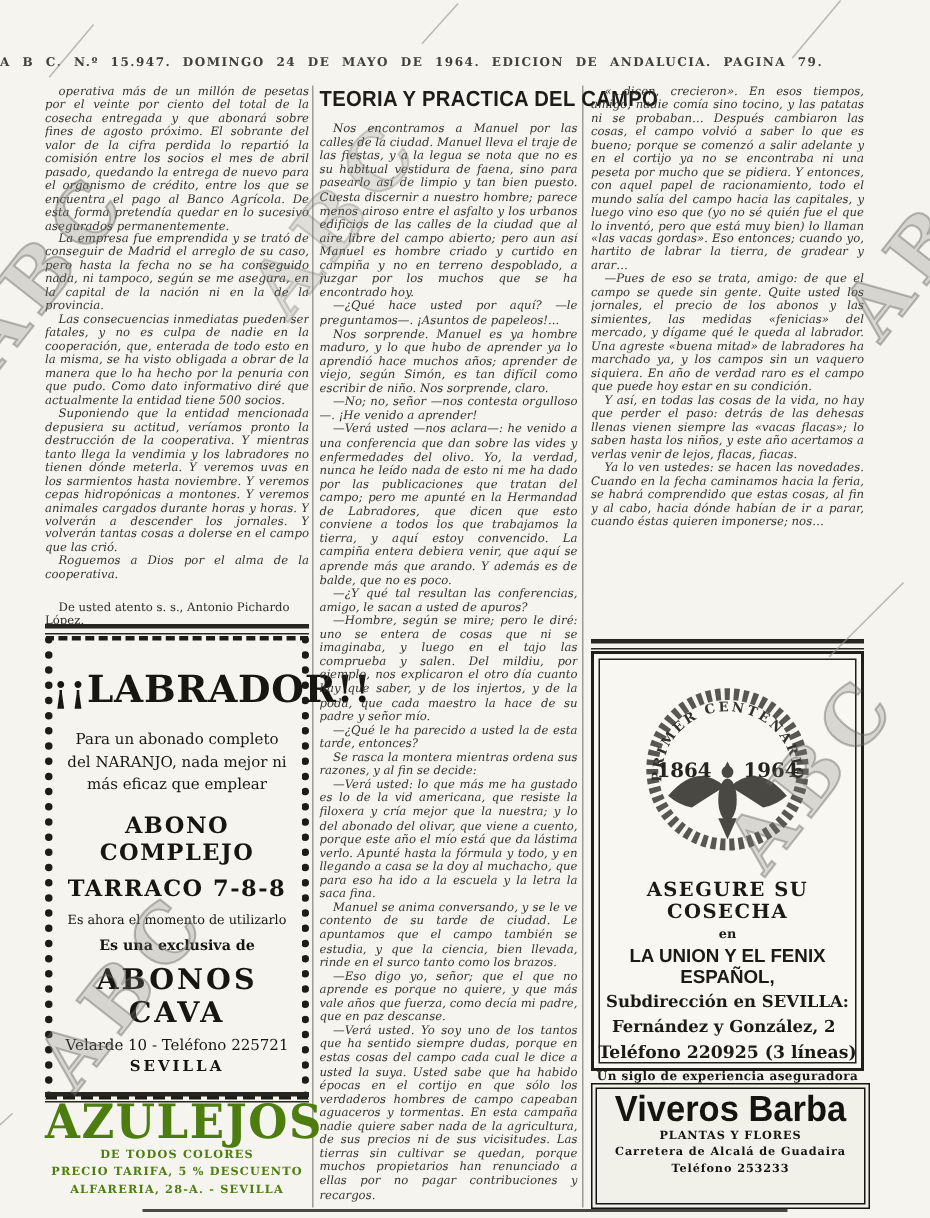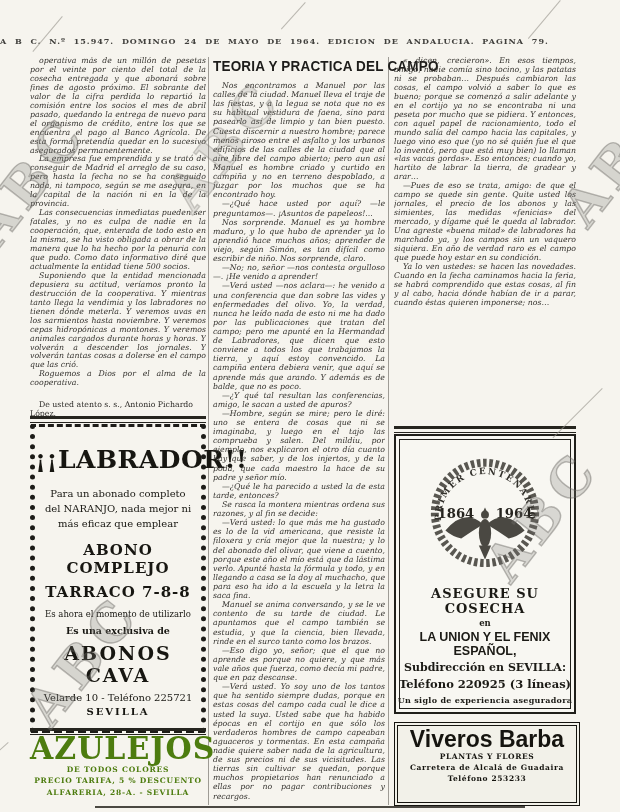--- a/index.html
+++ b/index.html
@@ -144,20 +144,21 @@
     <p class="para">Se rasca la montera mientras ordena sus razones, y al fin se decide:</p>
     <p class="para">—Verá usted: lo que más me ha gustado es lo de la vid americana, que resiste la filoxera y cría mejor que la nuestra; y lo del abonado del olivar, que viene a cuento, porque este año el mío está que da lástima verlo. Apunté hasta la fórmula y todo, y en llegando a casa se la doy al muchacho, que para eso ha ido a la escuela y la letra la saca fina.</p>
     <p class="para">Manuel se anima conversando, y se le ve contento de su tarde de ciudad. Le apuntamos que el campo también se estudia, y que la ciencia, bien llevada, rinde en el surco tanto como los brazos.</p>
     <p class="para">—Eso digo yo, señor; que el que no aprende es porque no quiere, y que más vale años que fuerza, como decía mi padre, que en paz descanse.</p>
     <p class="para">—Verá usted. Yo soy uno de los tantos que ha sentido siempre dudas, porque en estas cosas del campo cada cual le dice a usted la suya. Usted sabe que ha habido épocas en el cortijo en que sólo los verdaderos hombres de campo capeaban aguaceros y tormentas. En esta campaña nadie quiere saber nada de la agricultura, de sus precios ni de sus vicisitudes. Las tierras sin cultivar se quedan, porque muchos propietarios han renunciado a ellas por no pagar contribuciones y recargos.</p>
   </div>
 
 <div class="newstext right-text">
     <p class="para">«…dicen, crecieron». En esos tiempos, amigo, nadie comía sino tocino, y las patatas ni se probaban… Después cambiaron las cosas, el campo volvió a saber lo que es bueno; porque se comenzó a salir adelante y en el cortijo ya no se encontraba ni una peseta por mucho que se pidiera. Y entonces, con aquel papel de racionamiento, todo el mundo salía del campo hacia las capitales, y luego vino eso que (yo no sé quién fue el que lo inventó, pero que está muy bien) lo llaman «las vacas gordas». Eso entonces; cuando yo, hartito de labrar la tierra, de gradear y arar…</p>
     <p class="para">—Pues de eso se trata, amigo: de que el campo se quede sin gente. Quite usted los jornales, el precio de los abonos y las simientes, las medidas «fenicias» del mercado, y dígame qué le queda al labrador. Una agreste «buena mitad» de labradores ha marchado ya, y los campos sin un vaquero siquiera. En año de verdad raro es el campo que puede hoy estar en su condición.</p>
+    <p class="para">Y así, en todas las cosas de la vida, no hay que perder el paso: detrás de las dehesas llenas vienen siempre las «vacas flacas»; lo saben hasta los niños, y este año acertamos a verlas venir de lejos, flacas, fiacas.</p>
     <p class="para">Ya lo ven ustedes: se hacen las novedades. Cuando en la fecha caminamos hacia la feria, se habrá comprendido que estas cosas, al fin y al cabo, hacia dónde habían de ir a parar, cuando éstas quieren imponerse; nos…</p>
   </div>
 
 <div class="rule-double rd3"></div>
 
 <div class="ad-fenix">
   <svg class="emblem" width="132" height="132" viewBox="0 0 150 150">
     <circle cx="75" cy="76" r="57" fill="none" stroke="#3d3b35" stroke-width="9" stroke-dasharray="4 3" opacity="0.85"></circle>
     <defs>
         <path id="arcTop" d="M 25 82 A 50 50 0 0 1 125 82"></path>
@@ -173,20 +174,21 @@
       <ellipse cx="75" cy="99" rx="7" ry="16"></ellipse>
       <circle cx="75" cy="78" r="4.5"></circle>
       <path d="M75 70 L78.5 77 L71.5 77 Z"></path>
       <path d="M68 113 L75 129 L82 113 Z"></path>
     </g>
   </svg>
   <div class="l1">ASEGURE SU COSECHA</div>
   <div class="l2">en</div>
   <div class="l3">LA UNION Y EL FENIX ESPAÑOL,</div>
   <div class="l4">Subdirección en SEVILLA:</div>
+  <div class="l5">Fernández y González, 2</div>
   <div class="l6">Teléfono 220925 (3 líneas)</div>
   <div class="l7">Un siglo de experiencia aseguradora</div>
 </div>
 
 <div class="ad-viveros">
   <div class="big">Viveros Barba</div>
   <div class="s">PLANTAS Y FLORES</div>
   <div class="s">Carretera de Alcalá de Guadaira</div>
   <div class="s">Teléfono 253233</div>
 </div>

